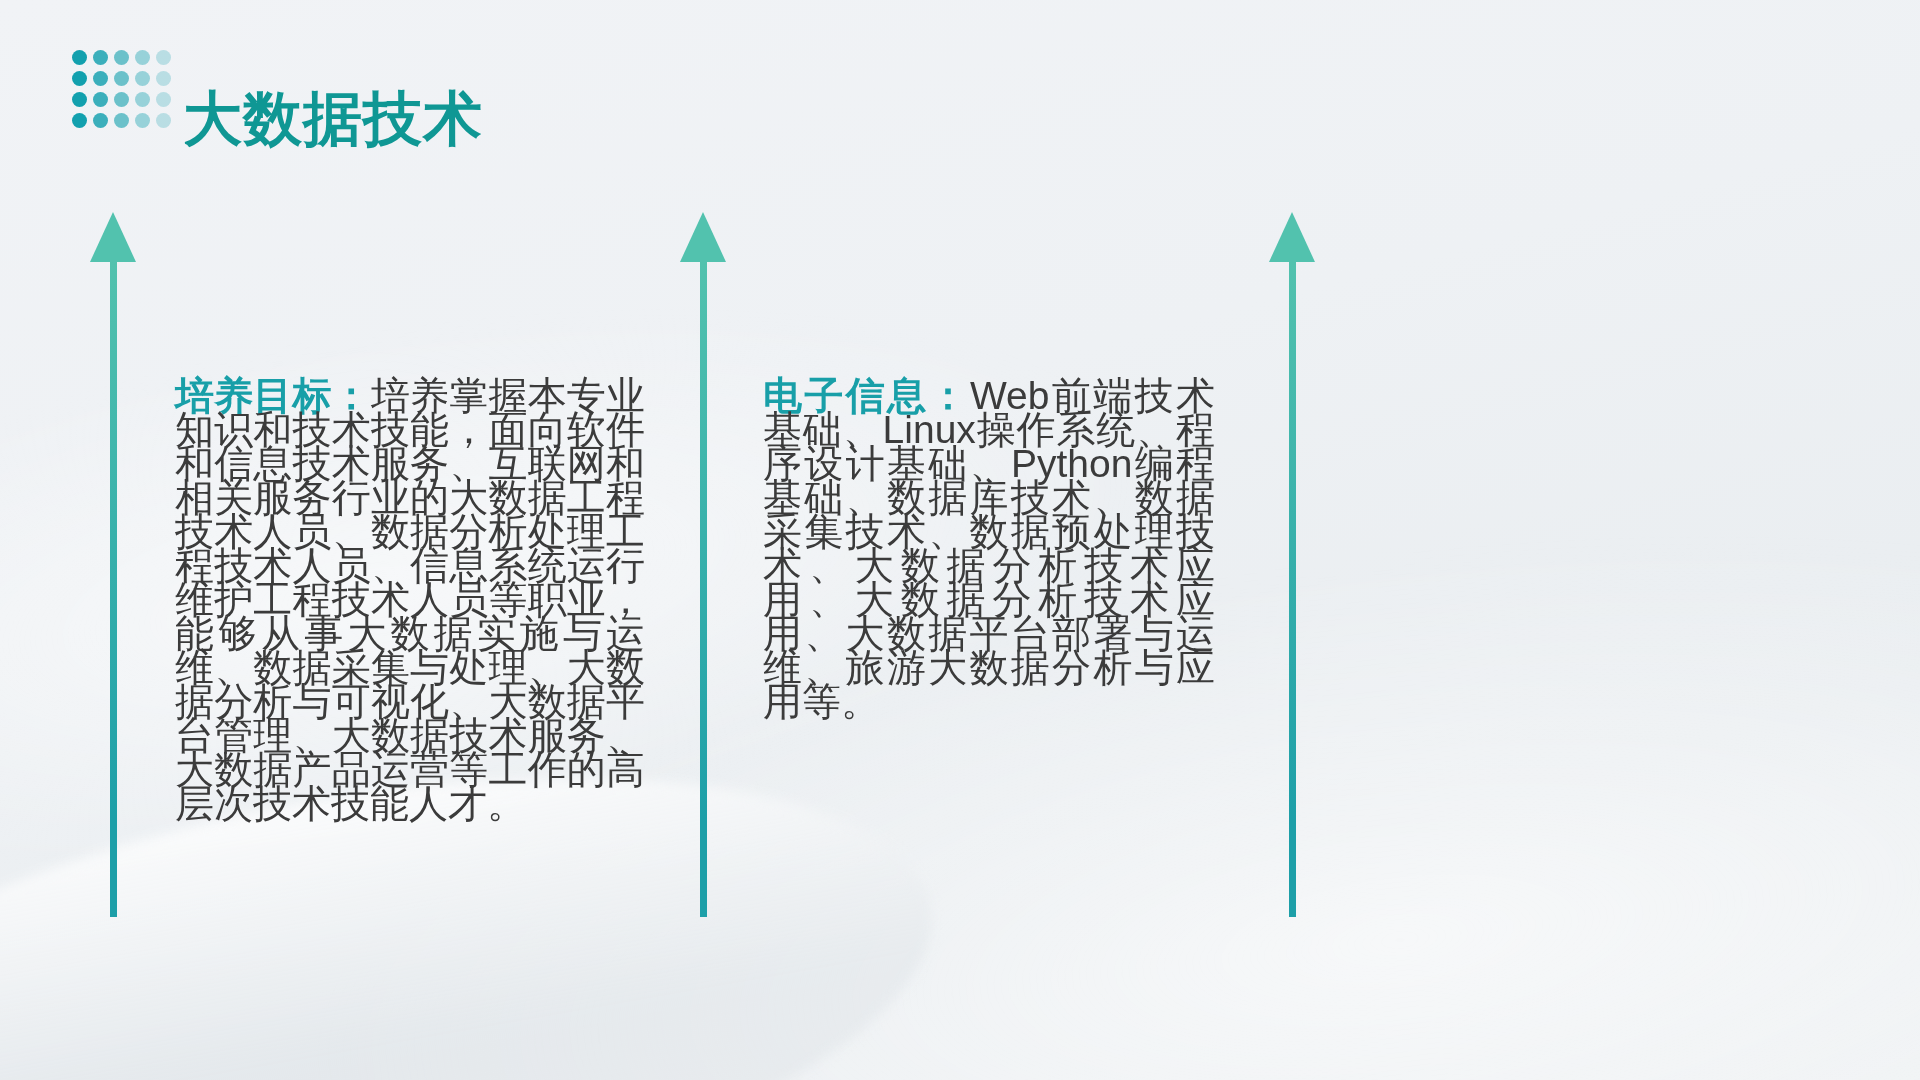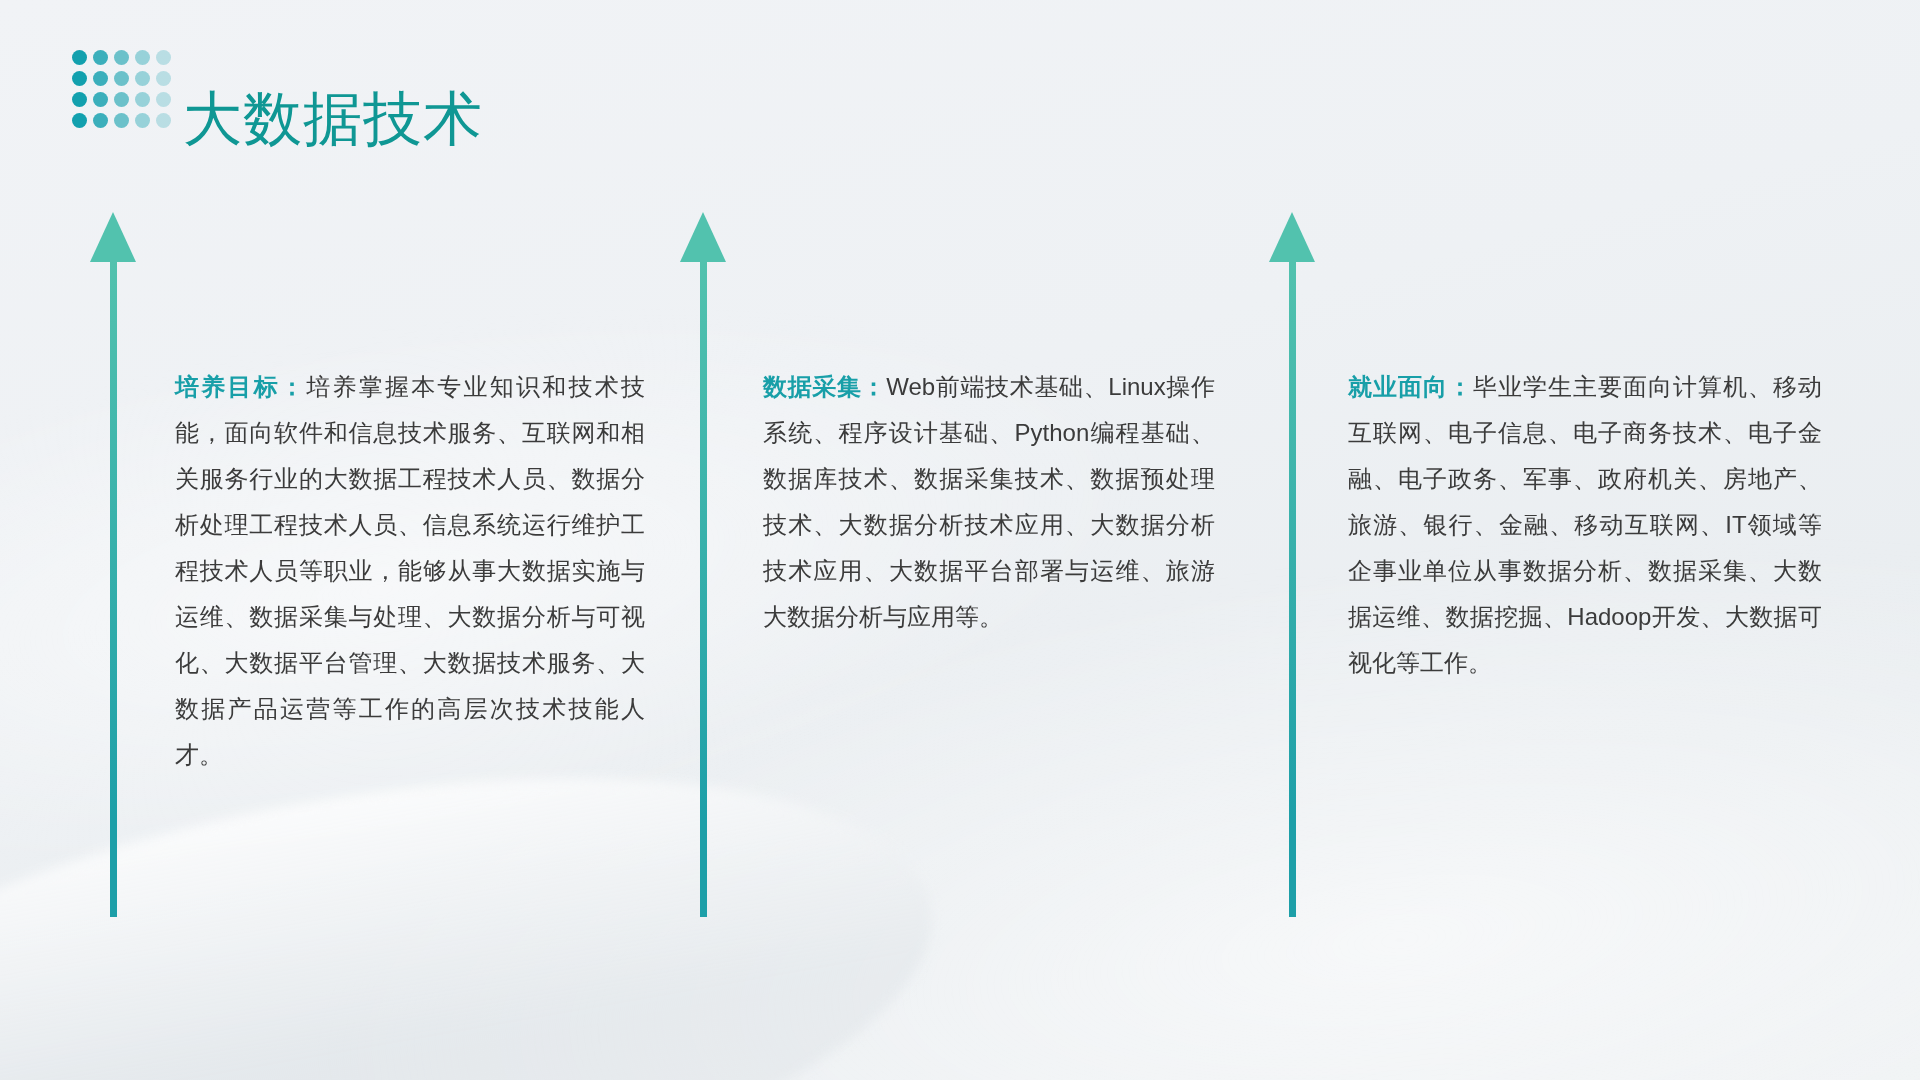--- a/index.html
+++ b/index.html
@@ -62,21 +62,21 @@
     width: 15px; height: 15px;
     border-radius: 50%;
     background: var(--dot);
   }
 
   .page-title {
     position: absolute;
     left: 183px; top: 42px;
     font-size: 59px;
     line-height: 74px;
-    font-weight: normal;
+    font-weight: bold;
     letter-spacing: 1px;
     color: var(--title);
   }
 
   
   .arrow { position: absolute; top: 212px; width: 46px; }
   .arrow-1 { left: 90px; }
   .arrow-2 { left: 680px; }
   .arrow-3 { left: 1269px; }
   .arrow .head {
@@ -87,22 +87,22 @@
   }
   .arrow .shaft {
     width: 7px; height: 655px; margin: 0 auto;
     background: linear-gradient(180deg, var(--arrow-top) 0%, var(--arrow-bottom) 85%);
   }
 
   
   .col {
     position: absolute;
     top: 340px;
-    font-size: 24px;
-    line-height: 46px;
+    font-size: 39px;
+    line-height: 34px;
     color: var(--body);
     text-align: justify;
     text-justify: inter-ideograph;
   }
   .col-1 { left: 175px;  width: 470px; }
   .col-2 { left: 763px;  width: 452px; }
   .col-3 { left: 1348px; width: 474px; }
   .col .label {
     color: var(--label);
     font-weight: bold;
@@ -150,17 +150,16 @@
     <div class="head"></div>
     <div class="shaft"></div>
   </div>
   <div class="arrow arrow-3">
     <div class="head"></div>
     <div class="shaft"></div>
   </div>
 
   <p class="col col-1"><span class="label">培养目标：</span><span>培养掌握本专业知识和技术技能，面向软件和信息技术服务、互联网和相关服务行业的大数据工程技术人员、数据分析处理工程技术人员、信息系统运行维护工程技术人员等职业，能够从事大数据实施与运维、数据采集与处理、大数据分析与可视化、大数据平台管理、大数据技术服务、大数据产品运营等工作的高层次技术技能人才。</span></p>
 
-  <p class="col col-2"><span class="label">数据采集：</span><span>Web前端技术基础、Linux操作系统、程序设计基础、Python编程基础、数据库技术、数据采集技术、数据预处理技术、大数据分析技术应用、大数据分析技术应用、大数据平台部署与运维、旅游大数据分析与应用等。</span></p>
+  <p class="col col-2"><span class="label">电子信息：</span><span>Web前端技术基础、Linux操作系统、程序设计基础、Python编程基础、数据库技术、数据采集技术、数据预处理技术、大数据分析技术应用、大数据分析技术应用、大数据平台部署与运维、旅游大数据分析与应用等。</span></p>
 
-  <p class="col col-3"><span class="label">就业面向：</span><span>毕业学生主要面向计算机、移动互联网、电子信息、电子商务技术、电子金融、电子政务、军事、政府机关、房地产、旅游、银行、金融、移动互联网、IT领域等企事业单位从事数据分析、数据采集、大数据运维、数据挖掘、Hadoop开发、大数据可视化等工作。</span></p>
 
 </div>
 
 </body></html>

